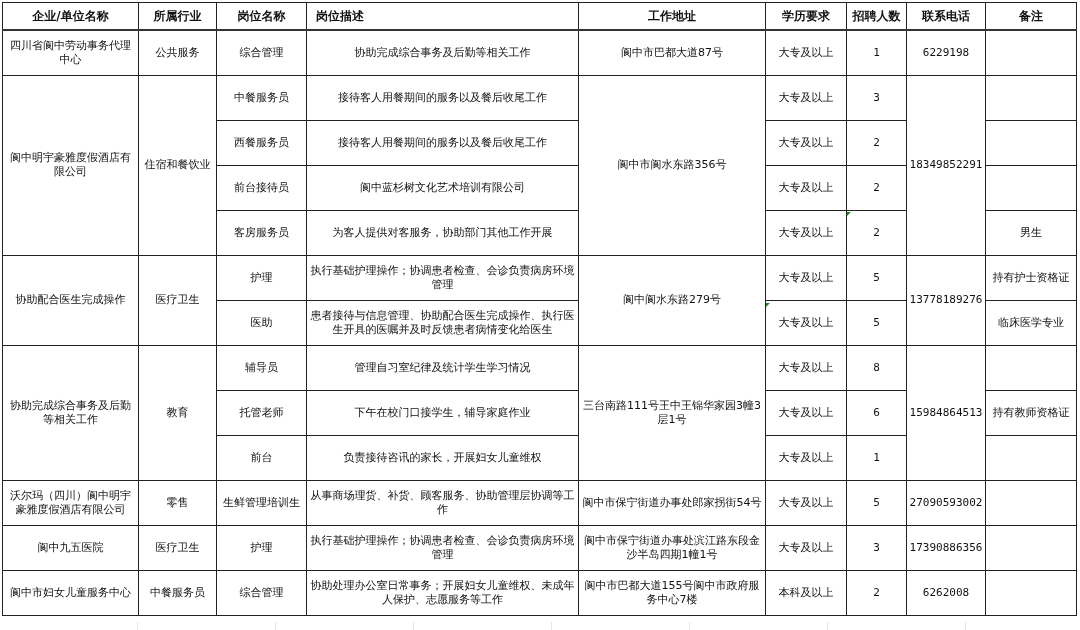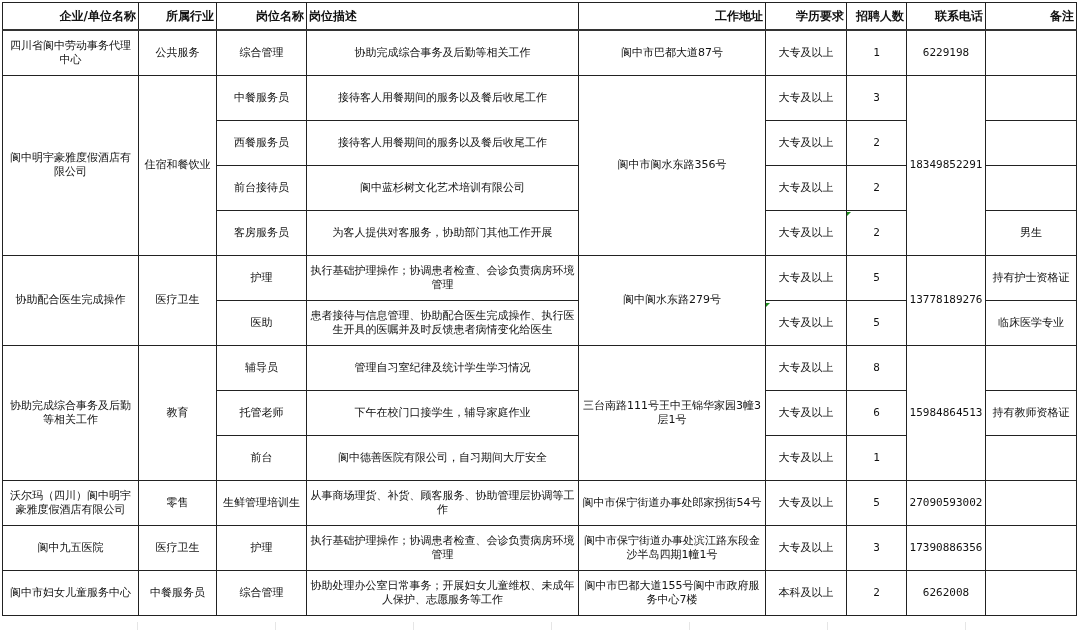--- a/index.html
+++ b/index.html
@@ -3,22 +3,22 @@
 <meta charset="utf-8">
 <style>
   html, body { margin: 0; padding: 0; background: #ffffff; }
   body { width: 1080px; height: 630px; overflow: hidden; position: relative;
          font-family: "DejaVu Sans", "Liberation Sans", sans-serif; color: #111; }
   table.sheet { position: absolute; left: 2px; top: 2px; border-collapse: collapse; table-layout: fixed; }
   table.sheet td, table.sheet th {
     border: 1px solid #222; padding: 0 2px; font-size: 11px; line-height: 14px;
     text-align: center; vertical-align: middle; overflow: hidden; font-weight: normal;
   }
-  table.sheet th { font-weight: bold; font-size: 12px; height: 26px; border-bottom: 2px solid #333; text-align: right; }
-  table.sheet th.left { text-align: left; padding-left: 2px; }
+  table.sheet th { font-weight: bold; font-size: 12px; height: 26px; border-bottom: 2px solid #333; }
+  table.sheet th.left { text-align: left; padding-left: 9px; }
   td.desc { text-align: left; padding-left: 2px; }
   td.num, td.phone { font-family: "DejaVu Sans Mono", "Liberation Mono", monospace; font-size: 10px; }
   tr.r { height: 45px; }
   .grid-bg { position: absolute; left: 0; top: 622px; width: 1080px; height: 8px;
     background: repeating-linear-gradient(90deg, #ffffff 0 137px, #e6e6e6 137px 138px); }
   .mark { position: absolute; width: 0; height: 0; border-top: 4px solid #1a8a1a; border-right: 4px solid transparent; }
 </style>
 </head>
 <body>
 
@@ -128,21 +128,21 @@
     </tr>
     <tr class="r">
       <td>托管老师</td>
       <td class="desc">下午在校门口接学生，辅导家庭作业</td>
       <td>大专及以上</td>
       <td class="num">6</td>
       <td>持有教师资格证</td>
     </tr>
     <tr class="r">
       <td>前台</td>
-      <td class="desc">阆中德善医院有限公司，自习期间大厅安全</td>
+      <td class="desc">负责接待咨讯的家长，开展妇女儿童维权</td>
       <td>大专及以上</td>
       <td class="num">1</td>
       <td></td>
     </tr>
 
     <tr class="r">
       <td>沃尔玛（四川）阆中明宇豪雅度假酒店有限公司</td>
       <td>零售</td>
       <td>生鲜管理培训生</td>
       <td class="desc">从事商场理货、补货、顾客服务、协助管理层协调等工作</td>

